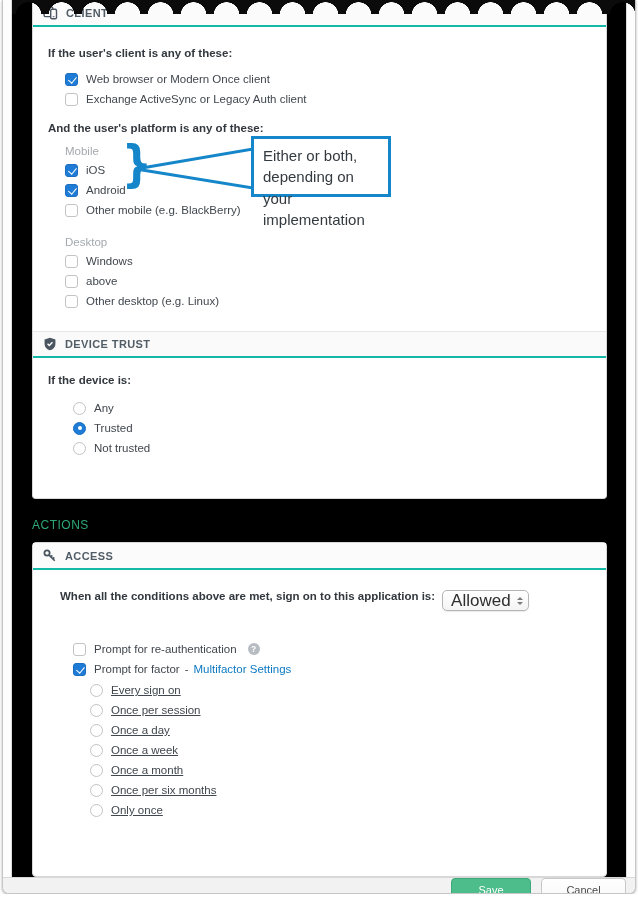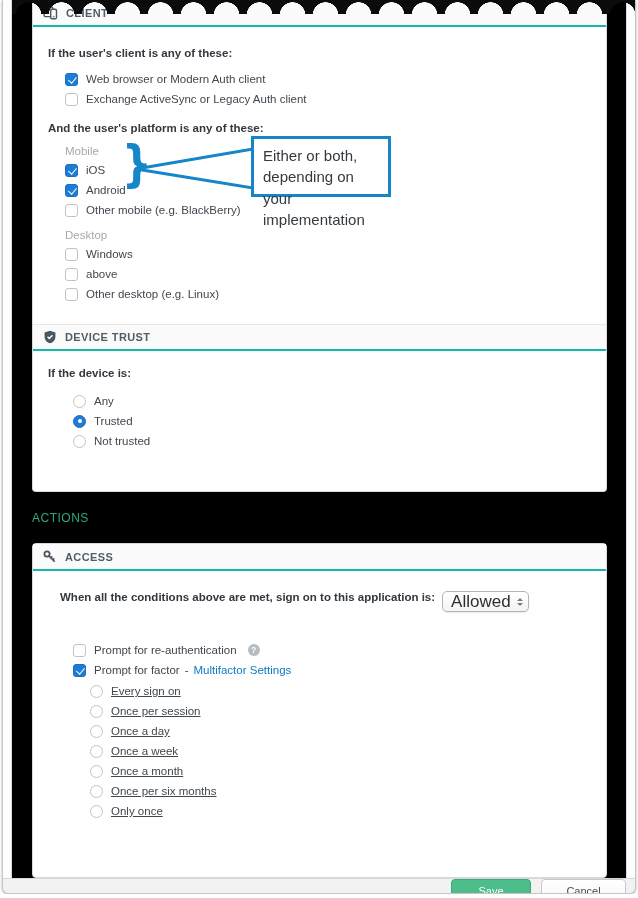--- a/index.html
+++ b/index.html
@@ -73,21 +73,21 @@
   .callout-arrow { position:absolute; left:102px; top:142px; }
   .callout-box {
     position:absolute; left:218px; top:136px; width:140px; height:61px;
     background:#fff; border:3px solid #1486c9; padding:6px 9px;
     font-size:15px; line-height:1.42; color:#333a40; z-index:2;
   }
 
   .dt-body { padding:16px 15px 40px 15px; }
   .dt-body .q { margin-bottom:12px; }
 
-  .actions-label { margin:19px 0 18px 20px; font-size:12px; letter-spacing:.5px;
+  .actions-label { margin:19px 0 10px 20px; font-size:12px; letter-spacing:.5px;
                    color:#2da877; }
 
   .body2 { padding:18px 15px 56px 15px; }
   .sentence-row { display:flex; align-items:flex-start; gap:7px; margin:2px 0 28px 12px; }
   .sentence-row .q { margin:0; }
 
   .select {
     display:inline-flex; align-items:center; gap:6px; height:21px;
     padding:0 5px 0 8px; background:linear-gradient(#ffffff,#f4f4f4);
     border:1px solid #b5b5b5; border-radius:5px; font-size:17px; color:#2e2e2e;
@@ -136,21 +136,21 @@
           <rect x="10.4" y="12" width="1.8" height="1" fill="#4a5560"></rect>
         </svg>
         <span>CLIENT</span>
       </div>
 
       <div class="body1">
         <div class="q q1">If the user's client is any of these:</div>
 
         <div class="opt-row">
           <span class="cb checked"></span>
-          <span>Web browser or Modern Auth client</span>
+          <span>Web browser or Modern Once client</span>
         </div>
         <div class="opt-row">
           <span class="cb"></span>
           <span>Exchange ActiveSync or Legacy Auth client</span>
         </div>
 
         <div class="q q2">And the user's platform is any of these:</div>
 
         <div class="group-label">Mobile</div>
         <div class="opt-row">
@@ -159,21 +159,21 @@
         </div>
         <div class="opt-row">
           <span class="cb checked"></span>
           <span>Android</span>
         </div>
         <div class="opt-row">
           <span class="cb"></span>
           <span>Other mobile (e.g. BlackBerry)</span>
         </div>
 
-        <div class="group-label" style="margin-top:5px;">Desktop</div>
+        <div class="group-label" style="margin-top:12px;">Desktop</div>
         <div class="opt-row">
           <span class="cb"></span>
           <span>Windows</span>
         </div>
         <div class="opt-row">
           <span class="cb"></span>
           <span>above</span>
         </div>
         <div class="opt-row">
           <span class="cb"></span>

